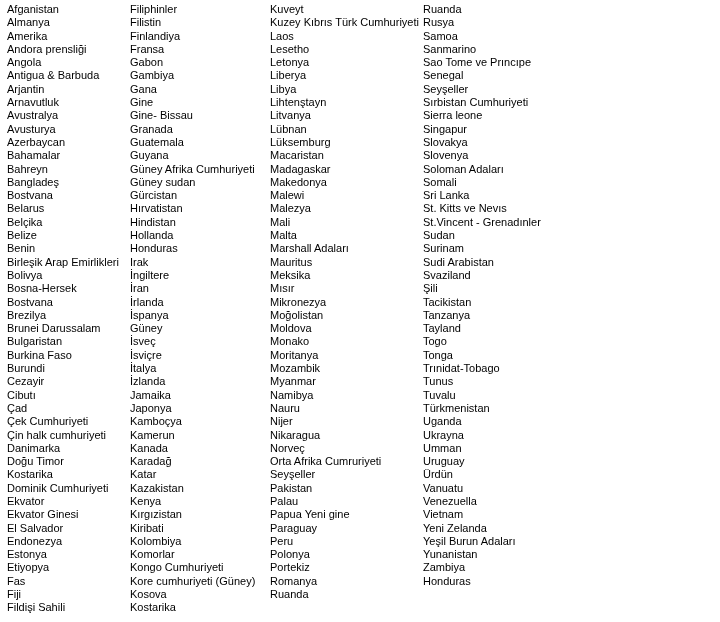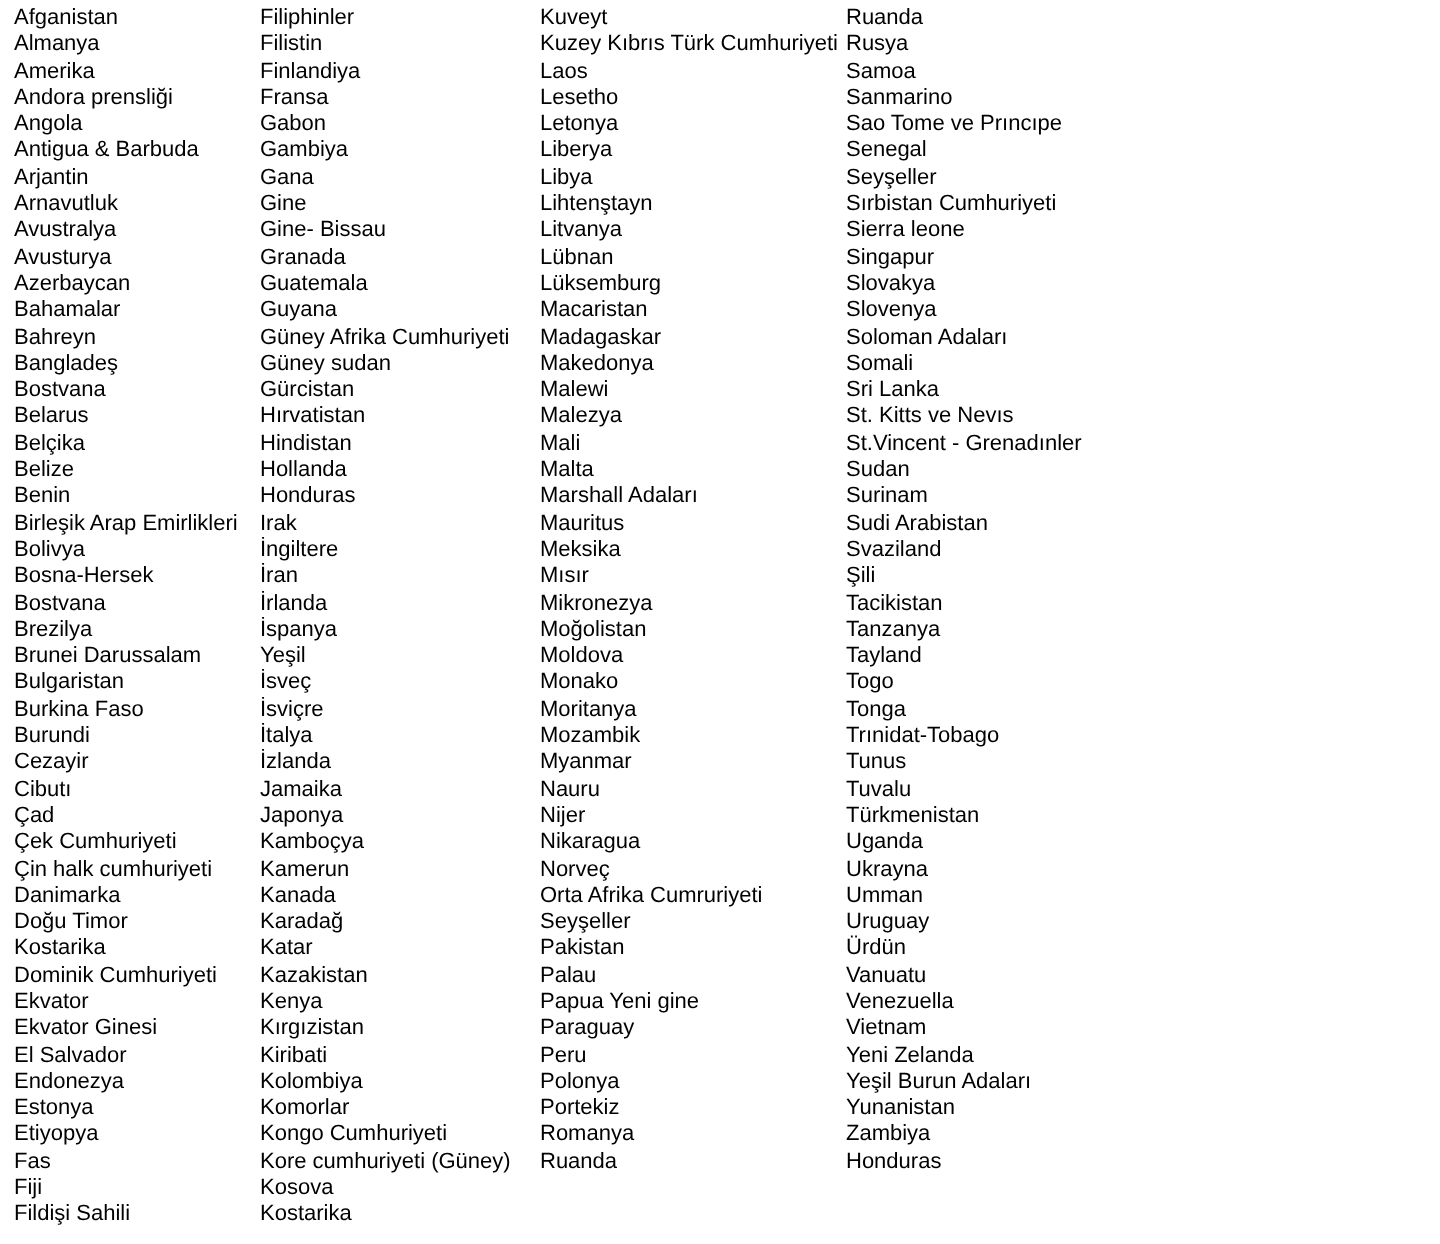--- a/index.html
+++ b/index.html
@@ -101,21 +101,21 @@
       <div class="item">Gürcistan</div>
       <div class="item">Hırvatistan</div>
       <div class="item">Hindistan</div>
       <div class="item">Hollanda</div>
       <div class="item">Honduras</div>
       <div class="item">Irak</div>
       <div class="item">İngiltere</div>
       <div class="item">İran</div>
       <div class="item">İrlanda</div>
       <div class="item">İspanya</div>
-      <div class="item">Yeşil</div>
+      <div class="item">Güney</div>
       <div class="item">İsveç</div>
       <div class="item">İsviçre</div>
       <div class="item">İtalya</div>
       <div class="item">İzlanda</div>
       <div class="item">Jamaika</div>
       <div class="item">Japonya</div>
       <div class="item">Kamboçya</div>
       <div class="item">Kamerun</div>
       <div class="item">Kanada</div>
       <div class="item">Karadağ</div>
@@ -154,20 +154,21 @@
       <div class="item">Mauritus</div>
       <div class="item">Meksika</div>
       <div class="item">Mısır</div>
       <div class="item">Mikronezya</div>
       <div class="item">Moğolistan</div>
       <div class="item">Moldova</div>
       <div class="item">Monako</div>
       <div class="item">Moritanya</div>
       <div class="item">Mozambik</div>
       <div class="item">Myanmar</div>
+      <div class="item">Namibya</div>
       <div class="item">Nauru</div>
       <div class="item">Nijer</div>
       <div class="item">Nikaragua</div>
       <div class="item">Norveç</div>
       <div class="item">Orta Afrika Cumruriyeti</div>
       <div class="item">Seyşeller</div>
       <div class="item">Pakistan</div>
       <div class="item">Palau</div>
       <div class="item">Papua Yeni gine</div>
       <div class="item">Paraguay</div>

